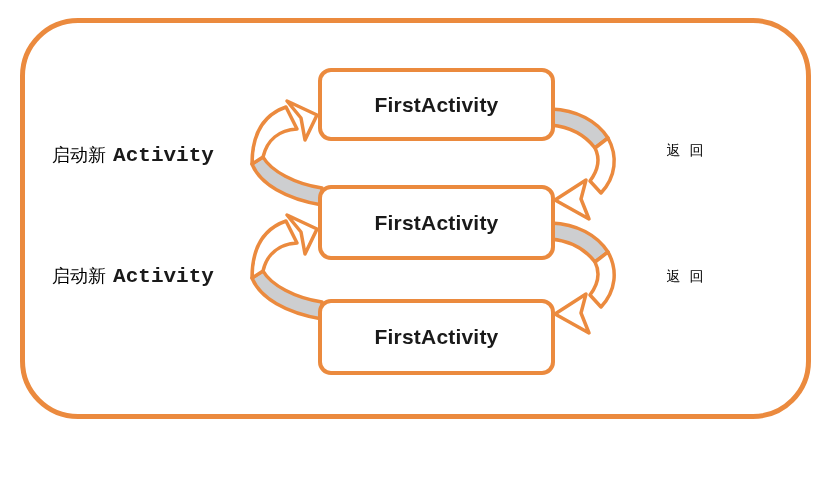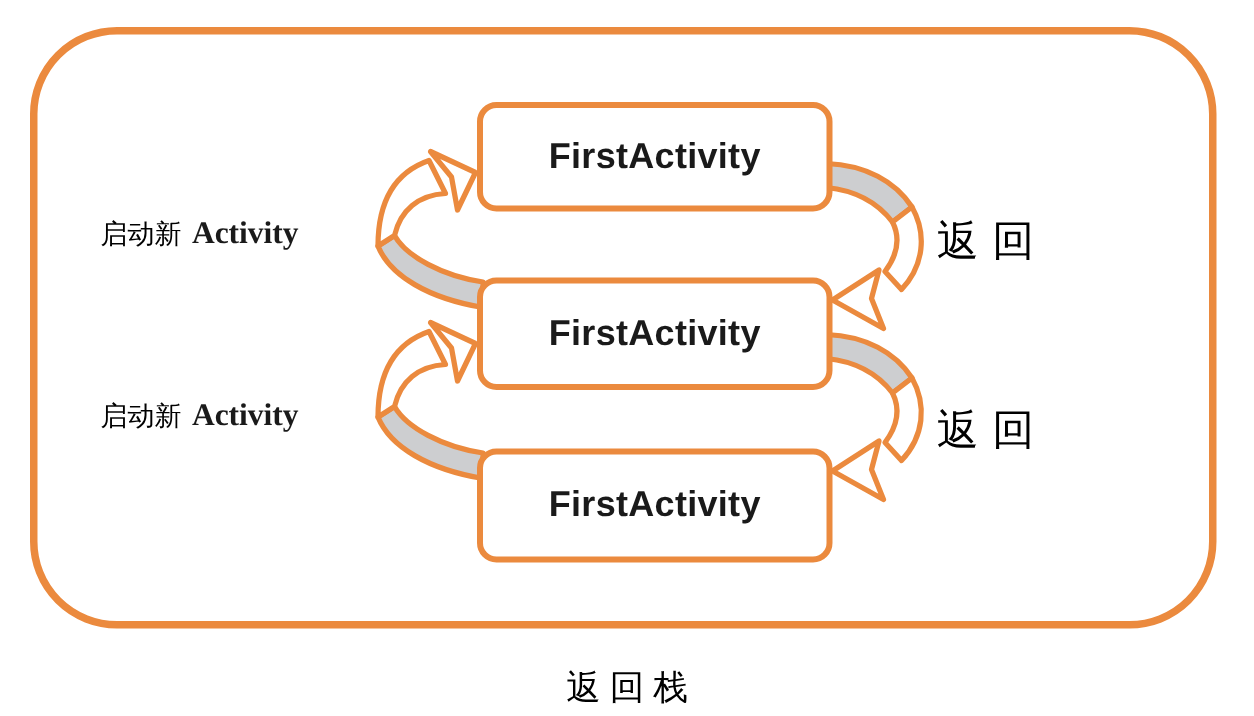--- a/index.html
+++ b/index.html
@@ -21,36 +21,36 @@
   .arrows path{stroke:var(--orange);stroke-width:3.5;stroke-linejoin:round;}
   .arrows .aw{fill:#ffffff;}
   .arrows .ag{fill:var(--gray);}
   .arrows .ah{fill:#ffffff;}
   .abox{
     position:absolute;left:318px;width:237px;box-sizing:border-box;
     border:4px solid var(--orange);border-radius:13px;background:#fff;
     display:flex;align-items:center;justify-content:center;z-index:2;
   }
   .abox span{
-    font-size:24px;font-weight:600;letter-spacing:.2px;color:var(--ink);
+    font-size:21px;font-weight:600;letter-spacing:.2px;color:var(--ink);
   }
   .sidelabel{
     position:absolute;z-index:3;white-space:nowrap;text-align:center;
   }
   .launch{left:40px;width:186px;}
   .launch .cjk{
     font-family:"Liberation Serif",serif;font-size:18px;color:#000;
   }
   .launch .lat{
-    font-family:Liberation Serif, serif;font-size:21px;font-weight:600;
+    font-family:Liberation Mono, monospace;font-size:21px;font-weight:600;
     margin-left:7px;color:var(--ink);
   }
   .back{
-    left:612px;width:90px;font-family:Liberation Serif, serif;
-    font-size:28px;color:#000;letter-spacing:9px;padding-left:9px;box-sizing:border-box;
+    left:640px;width:90px;font-family:Liberation Serif, serif;
+    font-size:14px;color:#000;letter-spacing:9px;padding-left:9px;box-sizing:border-box;
   }
   .caption{
     position:absolute;left:0;top:443px;width:836px;text-align:center;z-index:3;
     font-family:"Liberation Serif",serif;font-size:23px;color:#000;
     letter-spacing:6px;padding-left:6px;box-sizing:border-box;
   }
 </style>
 </head>
 <body>
 
@@ -92,15 +92,14 @@
   <div class="sidelabel launch" style="top:143px">
     <span class="cjk">启动新</span><span class="lat">Activity</span>
   </div>
   <div class="sidelabel launch" style="top:264px">
     <span class="cjk">启动新</span><span class="lat">Activity</span>
   </div>
 
   <div class="sidelabel back" style="top:142px">返回</div>
   <div class="sidelabel back" style="top:268px">返回</div>
 
-  <div class="caption">返回栈</div>
 
 </div>
 
 </body></html>

